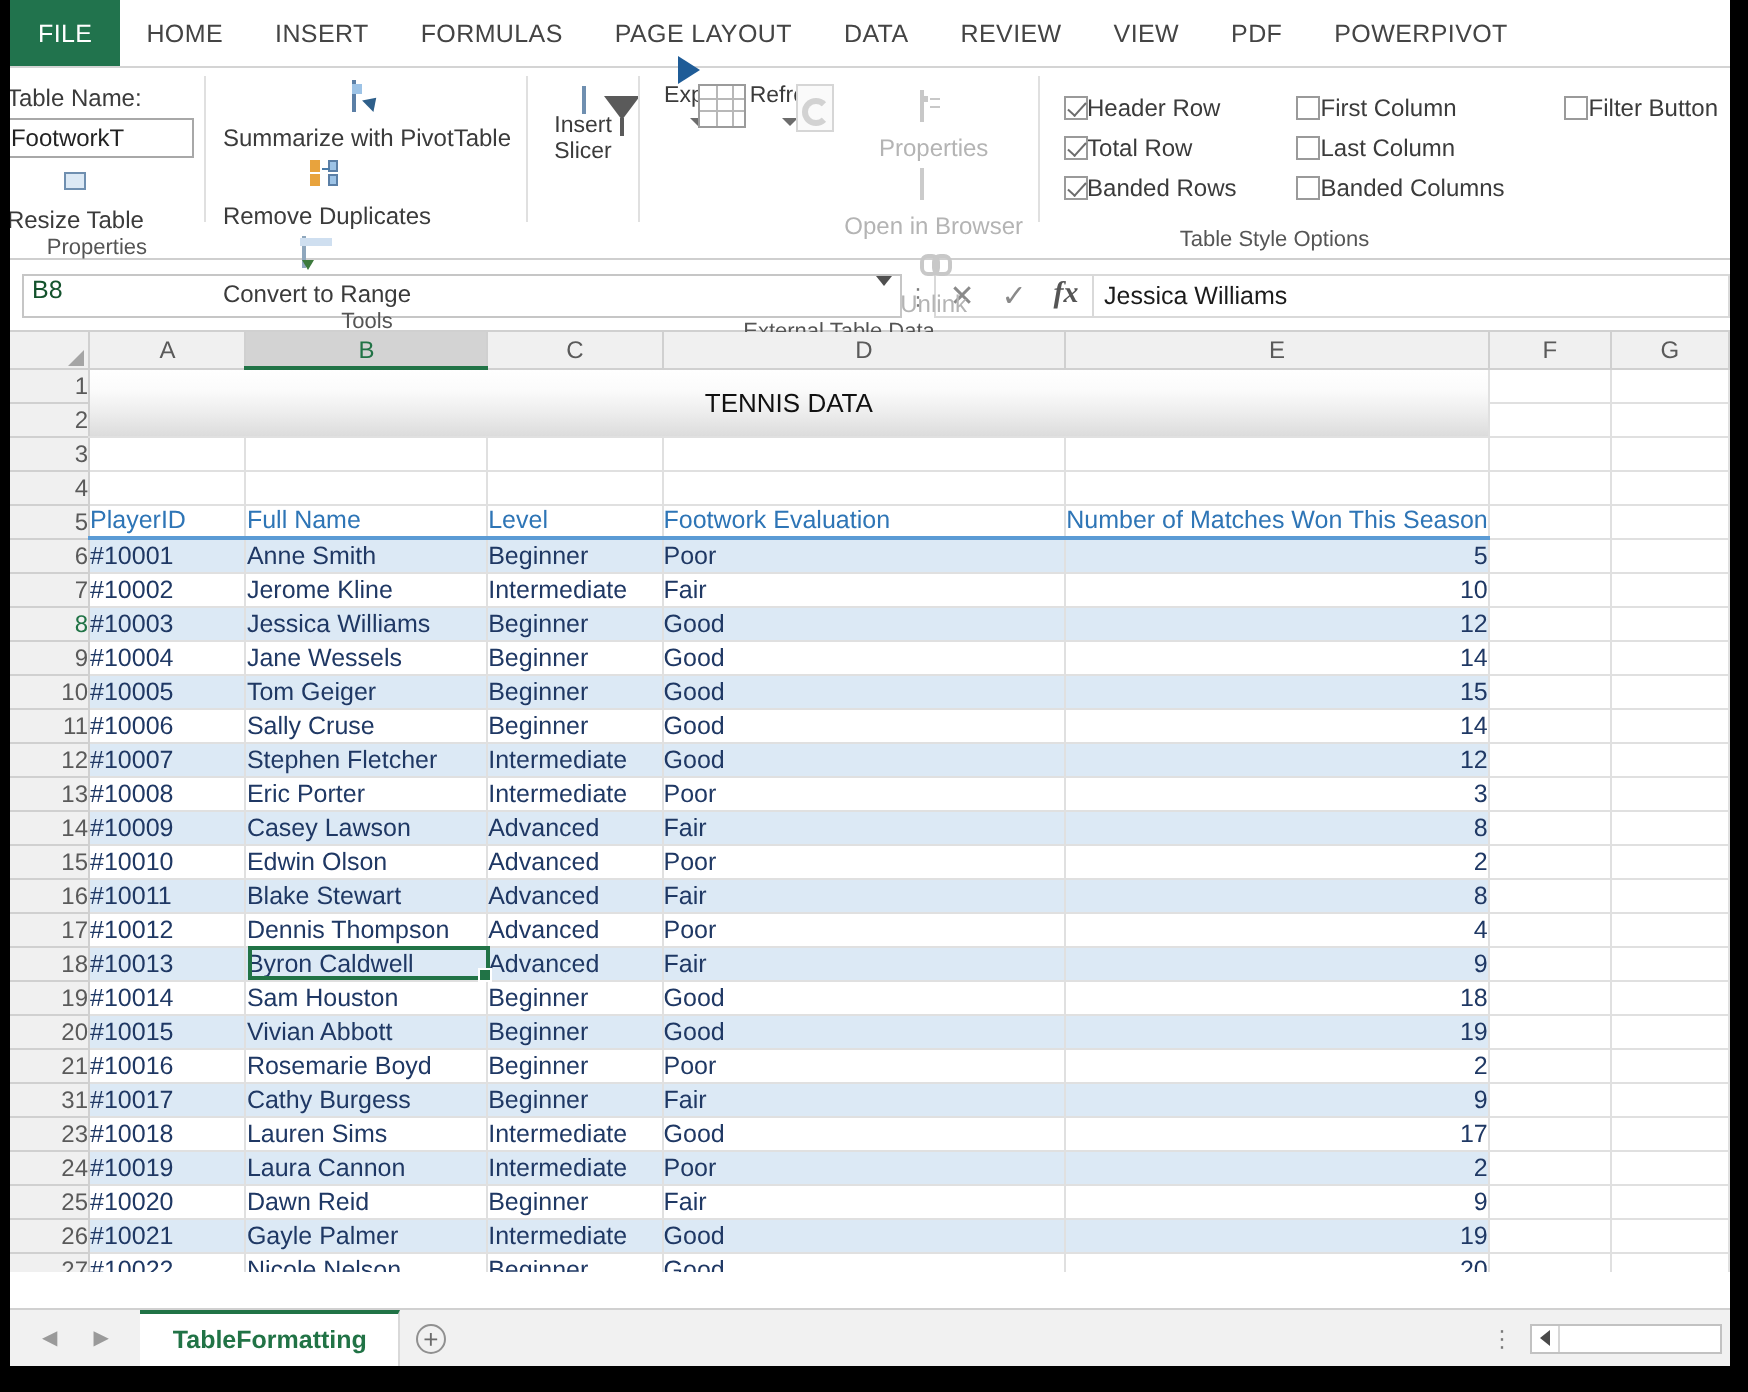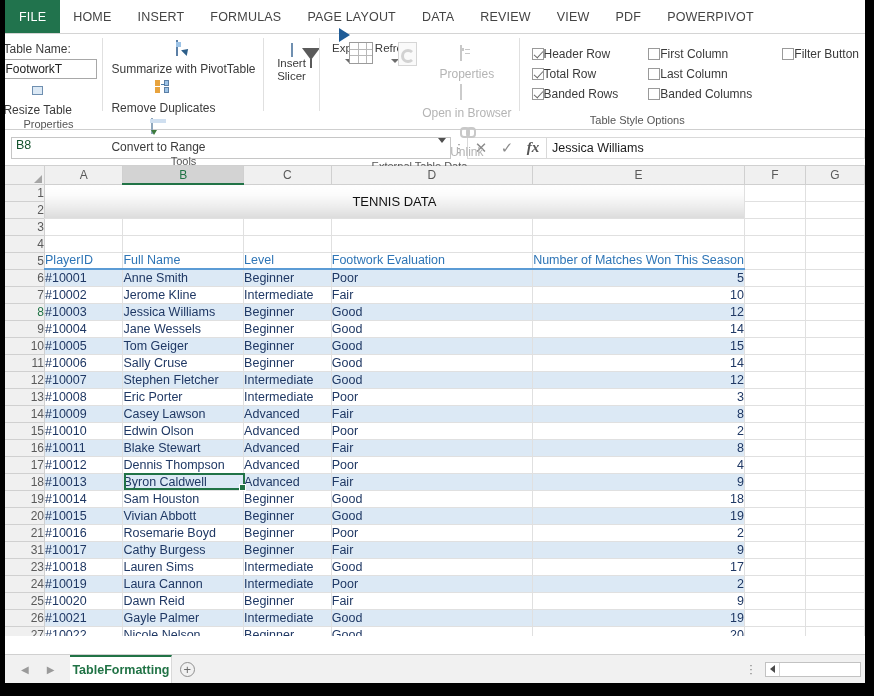--- a/index.html
+++ b/index.html
@@ -214,21 +214,21 @@
     background:#217346;border:1px solid #fff;}
 
   
   .sheetbar {
     position: absolute; left: 0; bottom: 0; width: 860px; height: 29px;
     background: #f1f1f1; border-top: 1px solid #d0d0d0; display: flex; align-items: stretch;
   }
   .navs { display: flex; align-items: center; gap: 18px; padding: 0 16px; color: #9a9a9a; }
   .navs span { font-size: 10px; }
   .stab {
-    display: flex; align-items: center; padding: 0 2px; font-size: 12.5px;
+    display: flex; align-items: center; padding: 0 16px; font-size: 12.5px;
     color: #5a5a5a; background: #f1f1f1; border-right: 1px solid #d9d9d9;
   }
   .stab.active {
     background: #fff; color: #217346; font-weight: bold;
     border-top: 2px solid #217346; border-right: 1px solid #d9d9d9;
   }
   .addsheet {
     display:flex;align-items:center;justify-content:center;
     width: 30px; color:#6d6d6d; font-size: 15px;
   }

